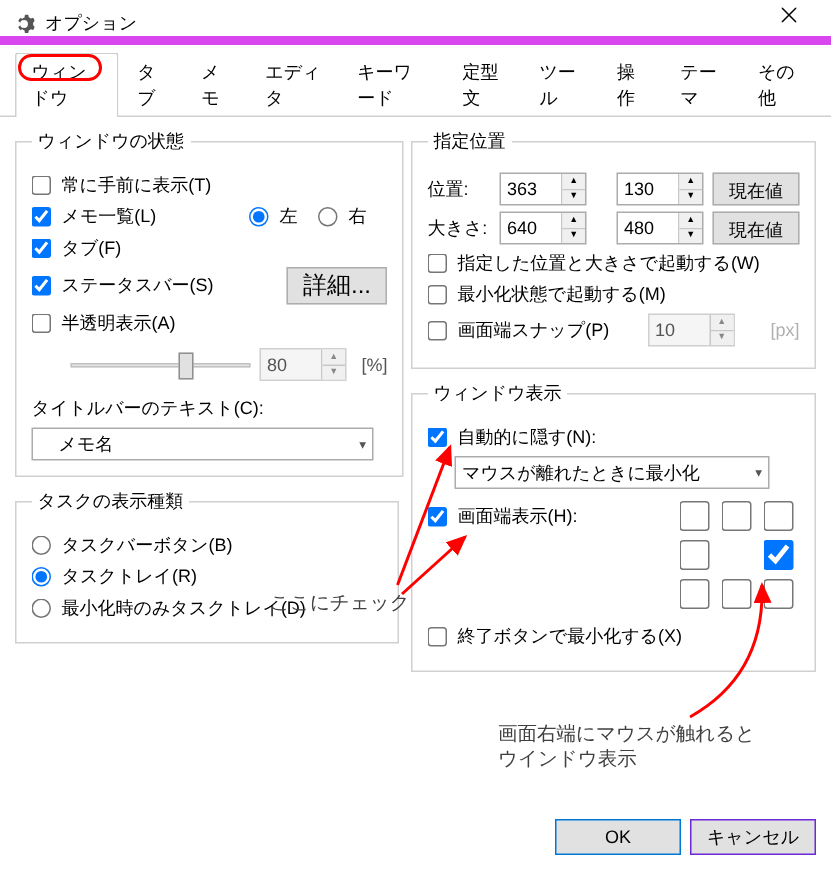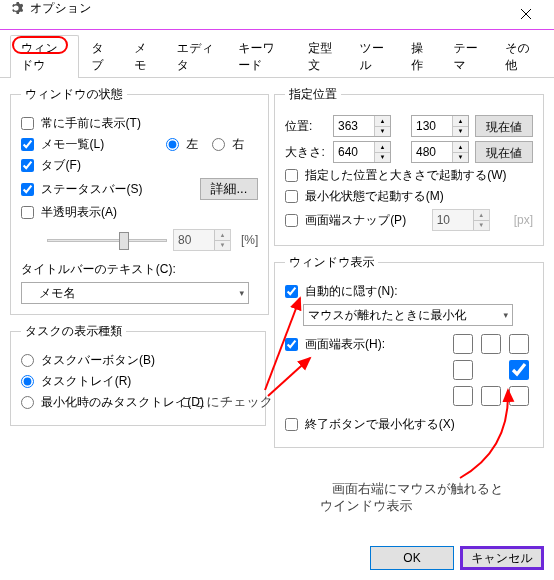--- a/index.html
+++ b/index.html
@@ -10,23 +10,23 @@
     background: #fff;
     color: #000;
     width: 554px;
     height: 580px;
     overflow: hidden;
     position: relative;
   }
   .titlebar {
     height: 30px;
     display: flex;
-    align-items: flex-start;
+    align-items: flex-end;
     padding: 0 8px;
-    border-bottom: 1px solid #d946ef;
+    border-bottom: 6px solid #d946ef;
   }
   .titlebar .gear {
     width: 16px; height: 16px;
     margin-right: 6px;
     display: inline-flex; align-items: center; justify-content: center;
   }
   .titlebar .title { flex: 1; }
   .titlebar .close {
     width: 40px; height: 28px;
     display: flex; align-items: center; justify-content: center;
@@ -74,21 +74,21 @@
   .col-right { flex: 1; }
   .row { display: flex; align-items: center; margin: 4px 0; }
   label.chk { display: flex; align-items: center; gap: 4px; }
   input[type=checkbox], input[type=radio] { margin: 0 3px 0 0; }
   .radio-inline { margin-left: auto; display: flex; gap: 14px; padding-right: 14px; }
   .details-btn {
     margin-left: auto;
     padding: 1px 10px;
     background: #e1e1e1;
     border: 1px solid #adadad;
-    font-size: 13px;
+    font-size: 16px;
     font-family: inherit;
     text-align: right;
   }
   .slider-row {
     display: flex; align-items: center; gap: 6px;
     margin: 8px 0 4px 0;
     padding-left: 26px;
   }
   .slider-track {
     width: 120px; height: 22px; position: relative;
@@ -157,21 +157,21 @@
   }
   .check-grid input { margin: 0; }
   .buttons {
     position: absolute;
     bottom: 10px; right: 10px;
     display: flex; gap: 6px;
   }
   .btn-main {
     width: 84px; height: 24px;
     background: #e1e1e1;
-    border: 3px solid #6d28d9;
+    border: 1px solid #6d28d9;
     font-family: inherit; font-size: 12px;
   }
   .btn-main.primary { border: 1px solid #0078d7; }
   .annotation {
     position: absolute;
     color: #404040;
     font-size: 13px;
     pointer-events: none;
     white-space: nowrap;
   }
@@ -422,18 +422,18 @@
   <defs>
       <marker id="ah" markerWidth="8" markerHeight="8" refX="6" refY="3" orient="auto">
         <path d="M0,0 L7,3 L0,6 z" fill="#f00"></path>
       </marker>
     </defs>
   <path d="M265 390 L300 298" stroke="#f00" stroke-width="2" fill="none" marker-end="url(#ah)"></path>
   <path d="M268 396 L310 358" stroke="#f00" stroke-width="2" fill="none" marker-end="url(#ah)"></path>
   <path d="M460 478 Q510 450 508 390" stroke="#f00" stroke-width="2" fill="none" marker-end="url(#ah)"></path>
 </svg>
 <div class="annotation" style="left:332px; top:480px;">画面右端にマウスが触れると</div>
-<div class="annotation" style="left:320px; top:497px;">ウインドウ表示</div>
+<div class="annotation" style="left:332px; top:497px;">ウインドウ表示</div>
 
 <div class="buttons">
   <button class="btn-main primary">OK</button>
   <button class="btn-main">キャンセル</button>
 </div>
 
 </body></html>

